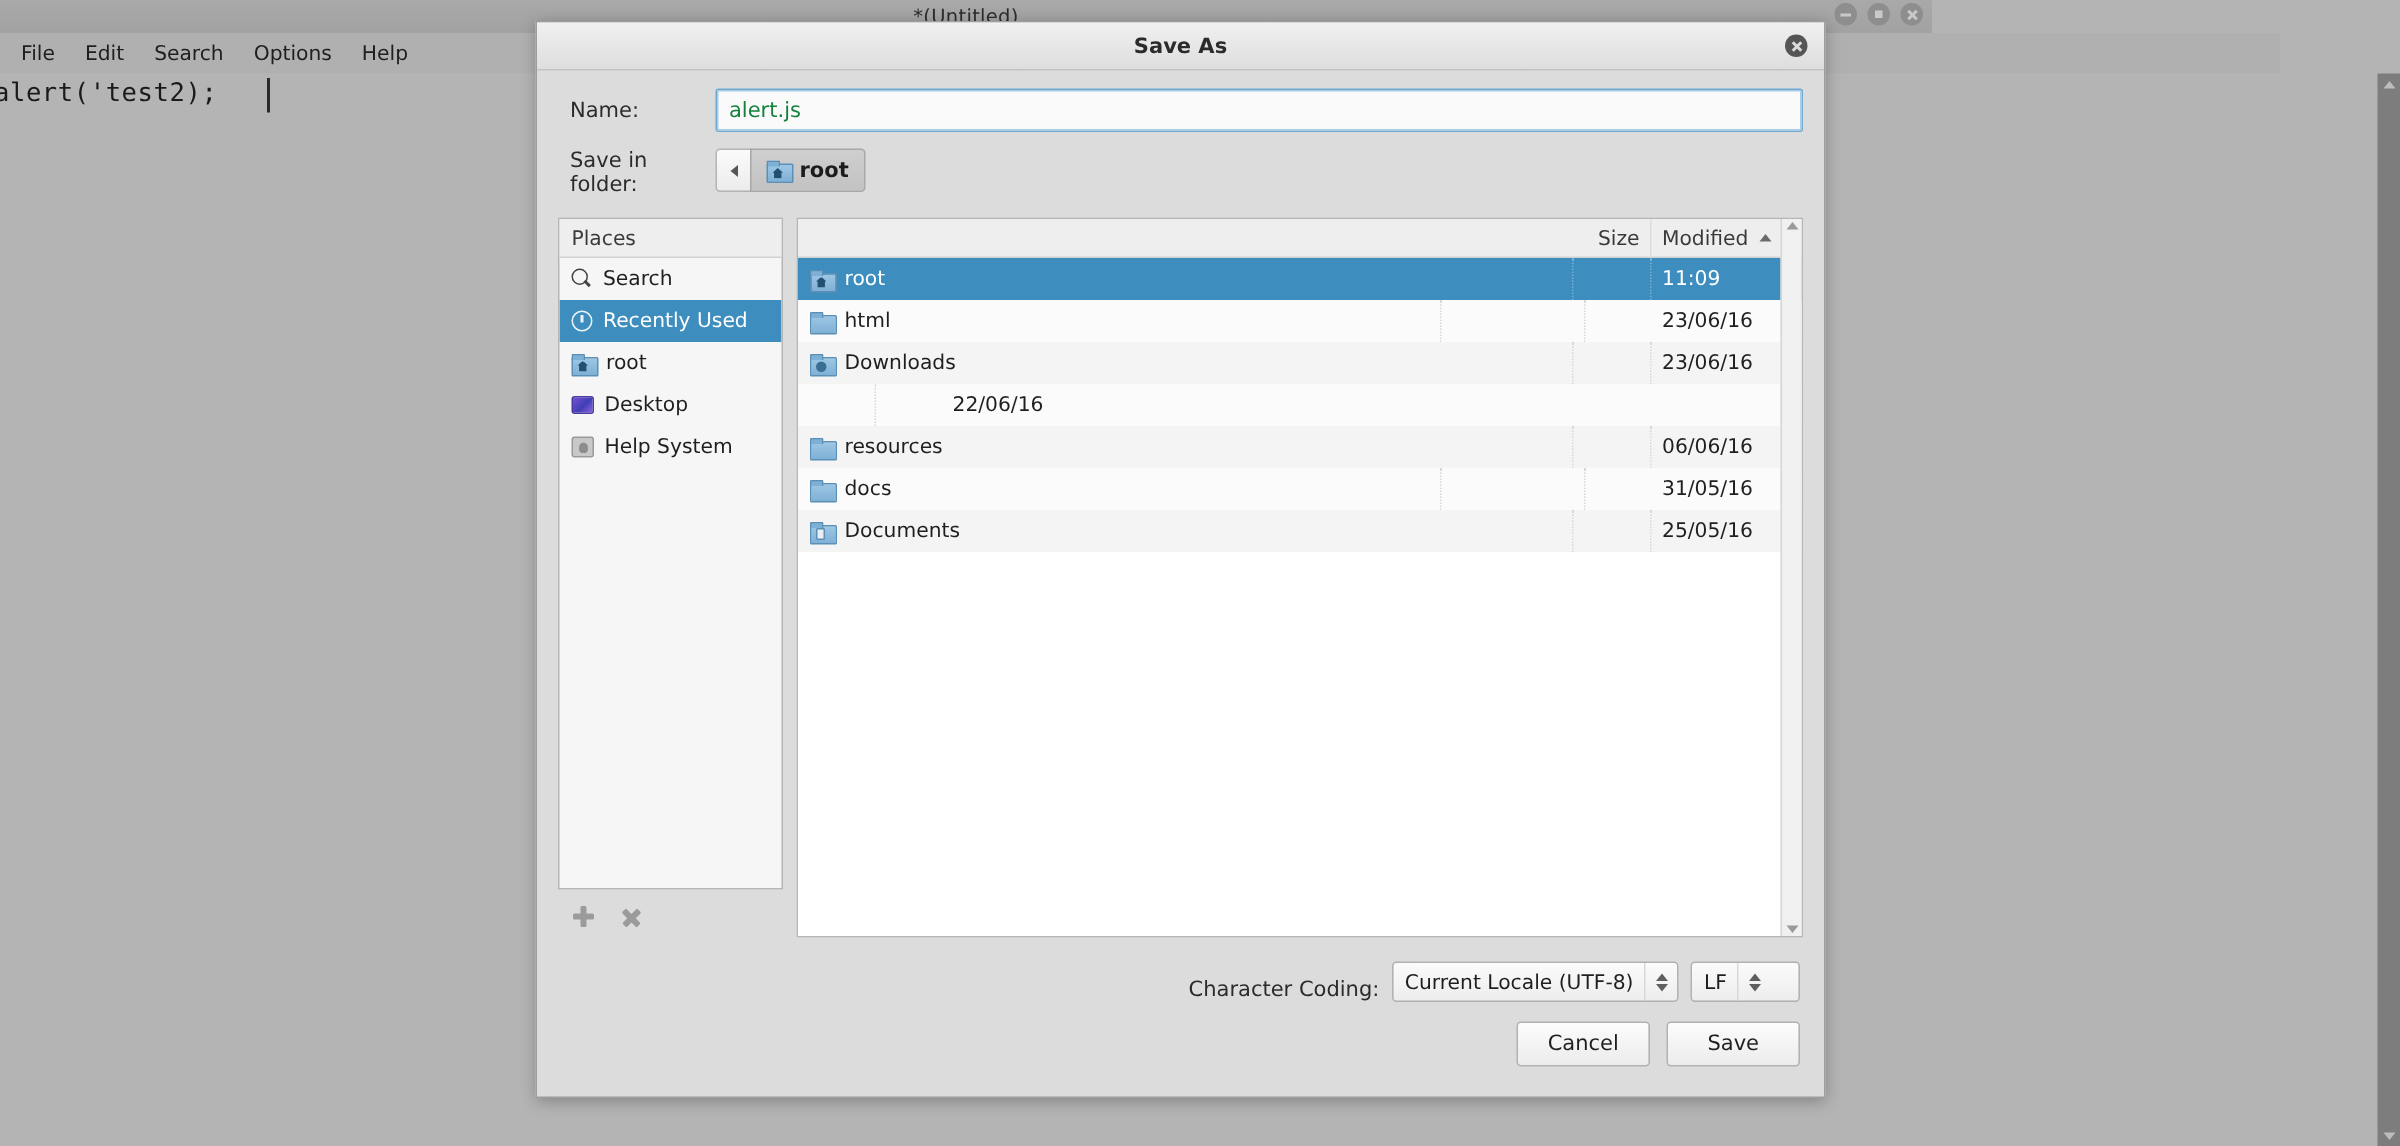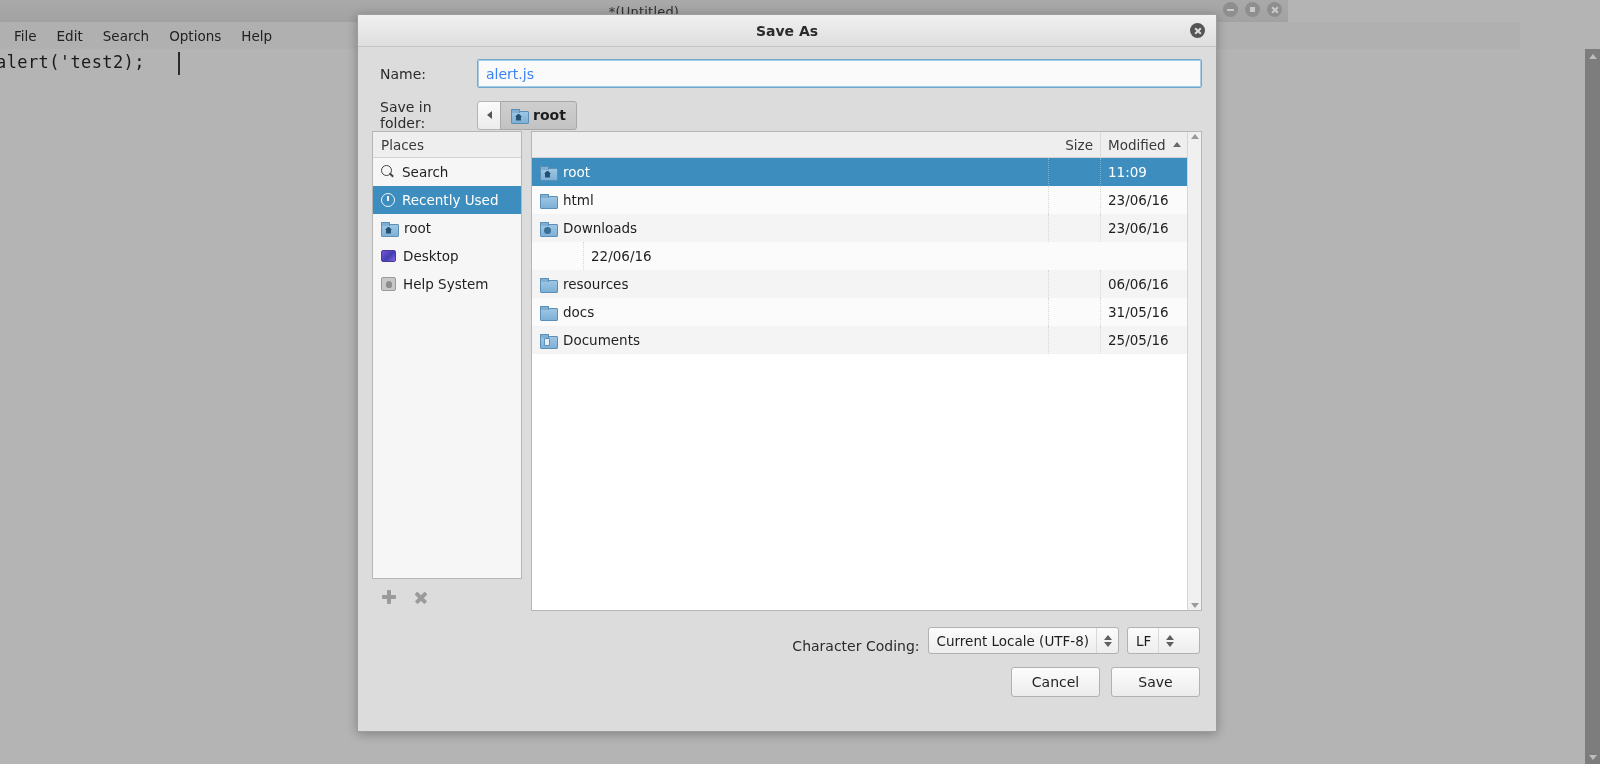--- a/index.html
+++ b/index.html
@@ -129,26 +129,26 @@
     width: 105px; font-size: 14px; color: #2b2b2b; text-align: left;
     padding-left: 8px;
   }
   #name-input {
     flex: 1; height: 29px;
     background: #fafafa;
     border: 1px solid #6fa8d0;
     outline: 1.5px solid #a7cbe4;
     outline-offset: -2px;
     border-radius: 2px;
-    font-size: 14px; color: #3b82f6;
+    font-size: 14px; color: #15803d;
     padding: 0 8px;
     font-family: "DejaVu Sans", "Liberation Sans", sans-serif;
   }
 
-  #folder-row { display: flex; align-items: center; }
+  #folder-row { display: flex; align-items: flex-start; margin-bottom: 14px; }
   #folder-back-btn {
     width: 24px; height: 29px;
     background: linear-gradient(to bottom, #fbfbfb, #ececec);
     border: 1px solid #b4b4b4; border-radius: 3px 0 0 3px;
     display: flex; align-items: center; justify-content: center;
     cursor: pointer;
   }
   #folder-back-btn i {
     width: 0; height: 0; border-top: 4px solid transparent;
     border-bottom: 4px solid transparent; border-right: 5px solid #555;
@@ -295,21 +295,21 @@
     width: 0; height: 0; border-left: 4px solid transparent;
     border-right: 4px solid transparent; border-bottom: 5px solid #6a6a6a;
     margin-left: 2px;
   }
   #files-rows { flex: 1; overflow: hidden; background: #fff; }
   .file-row {
     height: 28px; display: flex; align-items: stretch; cursor: pointer;
     font-size: 13.5px; color: #1f1f1f;
     background: #f4f4f4;
   }
-  .file-row.alt { background: #fbfbfb; }
+  .file-row.alt { background: #fbfbfb; gap: 44px; }
   .file-row.selected { background: #3d8ebf; color: #ffffff; }
   .file-row .fc-name {
     flex: 1; display: flex; align-items: center; gap: 7px; padding-left: 8px;
     border-right: 1px dotted #d8d8d8;
   }
   .file-row .fc-size { width: 52px; border-right: 1px dotted #d8d8d8; }
   .file-row .fc-mod {
     width: 100px; display: flex; align-items: center; padding-left: 7px;
   }
   .file-row.selected .fc-name, .file-row.selected .fc-size {

